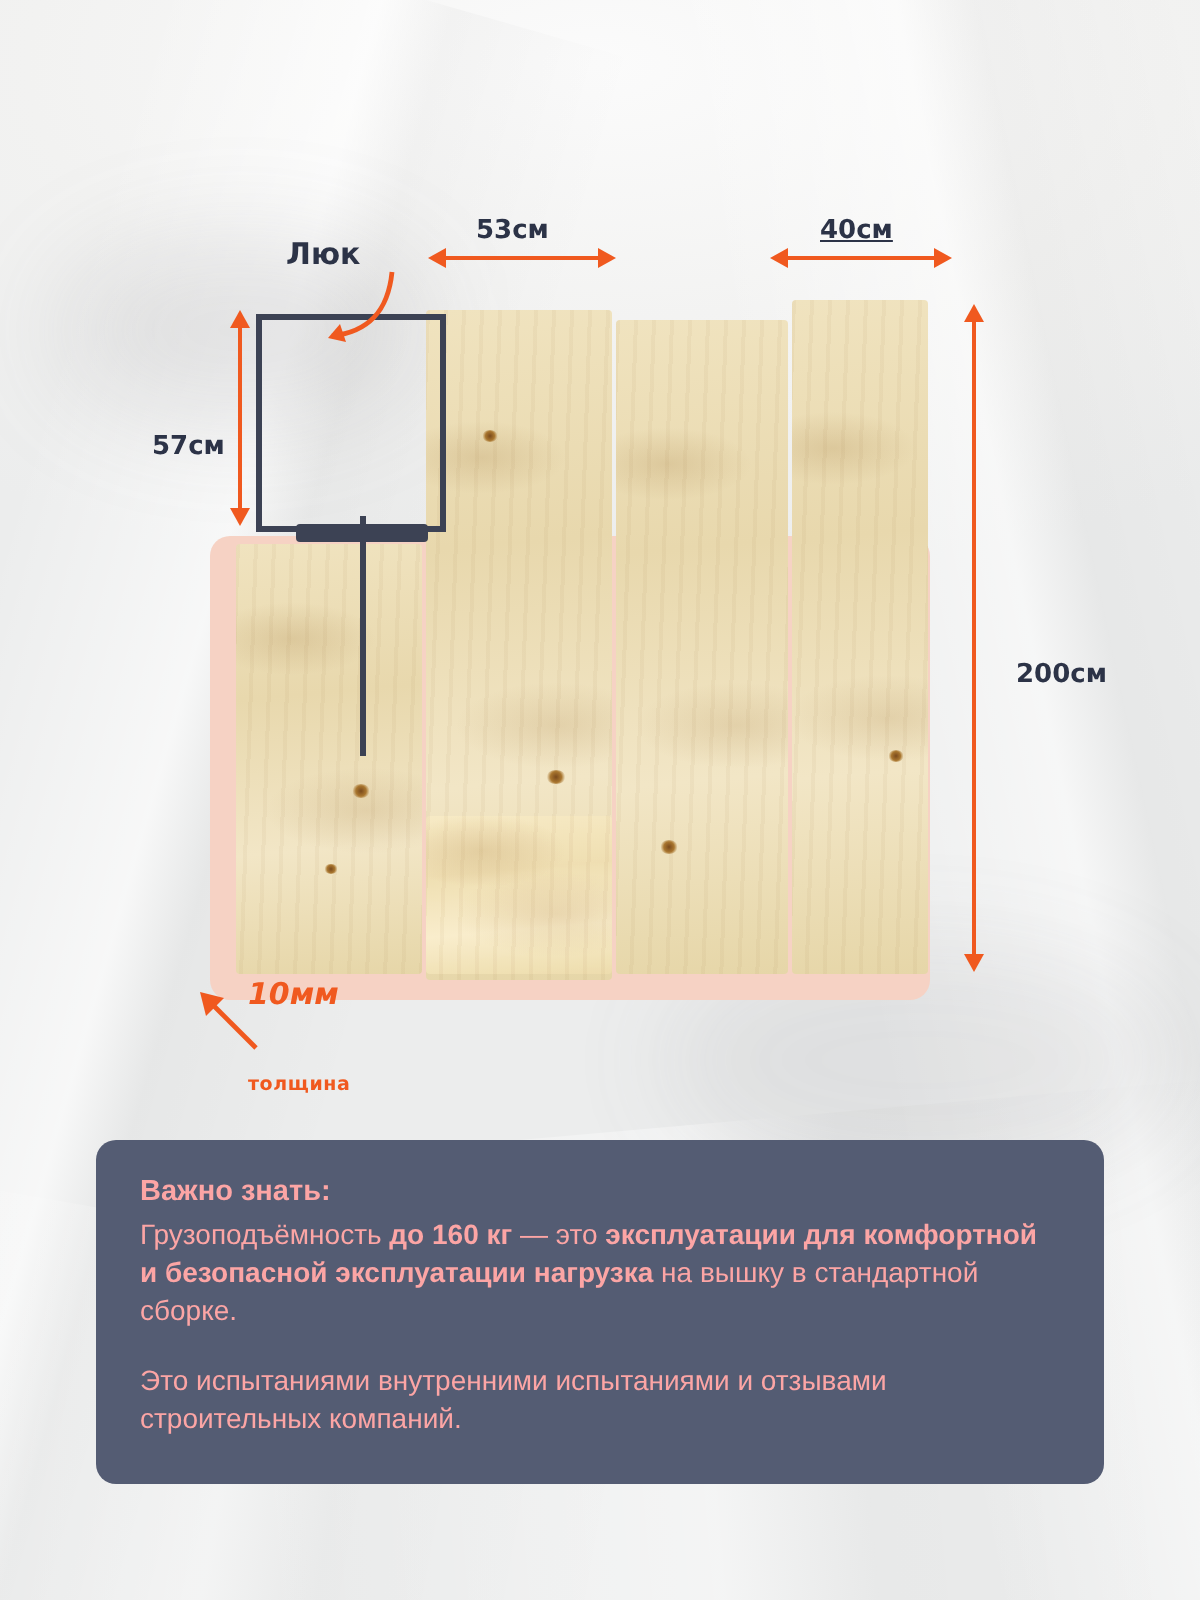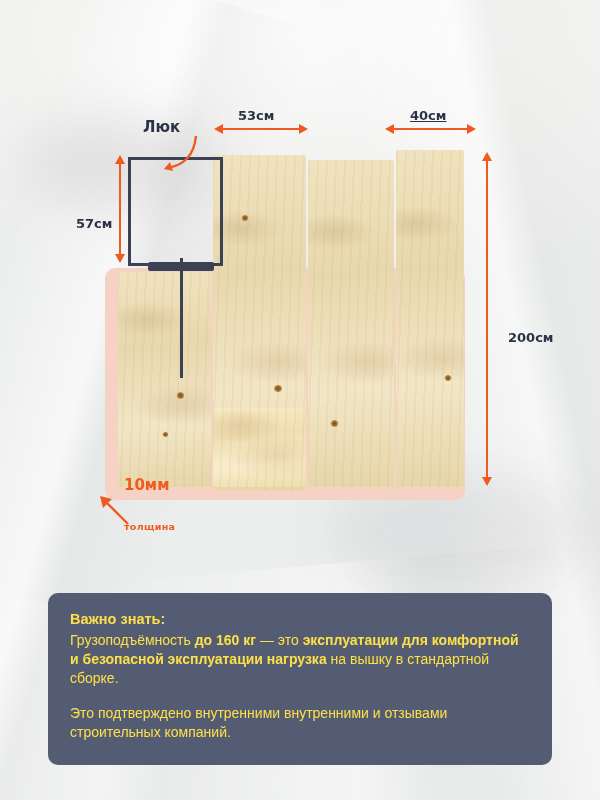--- a/index.html
+++ b/index.html
@@ -66,22 +66,22 @@
   
   .hatch{position:absolute;left:128px;top:157px;width:89px;height:103px;border:3px solid #3c4254;background:rgba(255,255,255,0.0);}
   .hatch-stem{position:absolute;left:180px;top:258px;width:3px;height:120px;background:#3c4254;}
   .hatch-bar{position:absolute;left:148px;top:262px;width:66px;height:9px;background:#3c4254;border-radius:2px;}
   .luk-label{position:absolute;left:143px;top:118px;font-size:15px;font-weight:bold;color:#2c3347;font-family:"DejaVu Sans",sans-serif;}
   .luk-curve{position:absolute;left:160px;top:134px;width:40px;height:40px;}
 
   
   .card{
     position:absolute;left:48px;top:570px;width:504px;height:172px;
-    background:#545c73;border-radius:10px;color:#fde047;
-    padding:18px 22px;box-sizing:border-box;margin-top:23px;
+    background:#545c73;border-radius:10px;color:#fca5a5;
+    padding:18px 22px;box-sizing:border-box;
   }
   .card h3{margin:0 0 4px 0;font-size:14.5px;font-weight:bold;}
   .card p{margin:0;font-size:14px;line-height:19px;}
   .card .p2{margin-top:16px;}
   .b{font-weight:bold;}
 </style>
 </head>
 <body>
 
 <div class="page">
@@ -146,21 +146,21 @@
 
   <div class="dim-line dim-v" style="left:486px;top:160px;height:318px;"></div>
   <div class="arrow ar-up" style="left:482px;top:152px;"></div>
   <div class="arrow ar-down" style="left:482px;top:477px;"></div>
   <div class="dim-label" style="left:508px;top:330px;">200см</div>
 
   <svg style="position:absolute;left:96px;top:492px;width:36px;height:36px;" viewBox="0 0 36 36">
     <path d="M32 32 L8 8" stroke="#f0591f" stroke-width="2.4" fill="none"></path>
     <path d="M4 4 L16 7 L7 16 Z" fill="#f0591f"></path>
   </svg>
-  <div class="dim-label orange" style="left:124px;top:476px;font-size:15px;">10мм</div>
-  <div class="dim-label orange" style="left:124px;top:521px;font-size:9.5px;letter-spacing:.3px;">толщина</div>
+  <div class="dim-label orange" style="left:124px;top:488px;font-size:15px;font-style:italic;">10мм</div>
+  <div class="dim-label orange" style="left:124px;top:537px;font-size:9.5px;letter-spacing:.3px;">толщина</div>
 
   <div class="card">
     <h3>Важно знать:</h3>
     <p><span>Грузоподъёмность </span><span class="b">до 160 кг</span><span> — это </span><span class="b">эксплуатации для комфортной и безопасной эксплуатации нагрузка</span><span> на вышку в стандартной сборке.</span></p>
-    <p class="p2">Это подтверждено внутренними внутренними и отзывами строительных компаний.</p>
+    <p class="p2">Это испытаниями внутренними испытаниями и отзывами строительных компаний.</p>
   </div>
 </div>
 
 </body></html>

